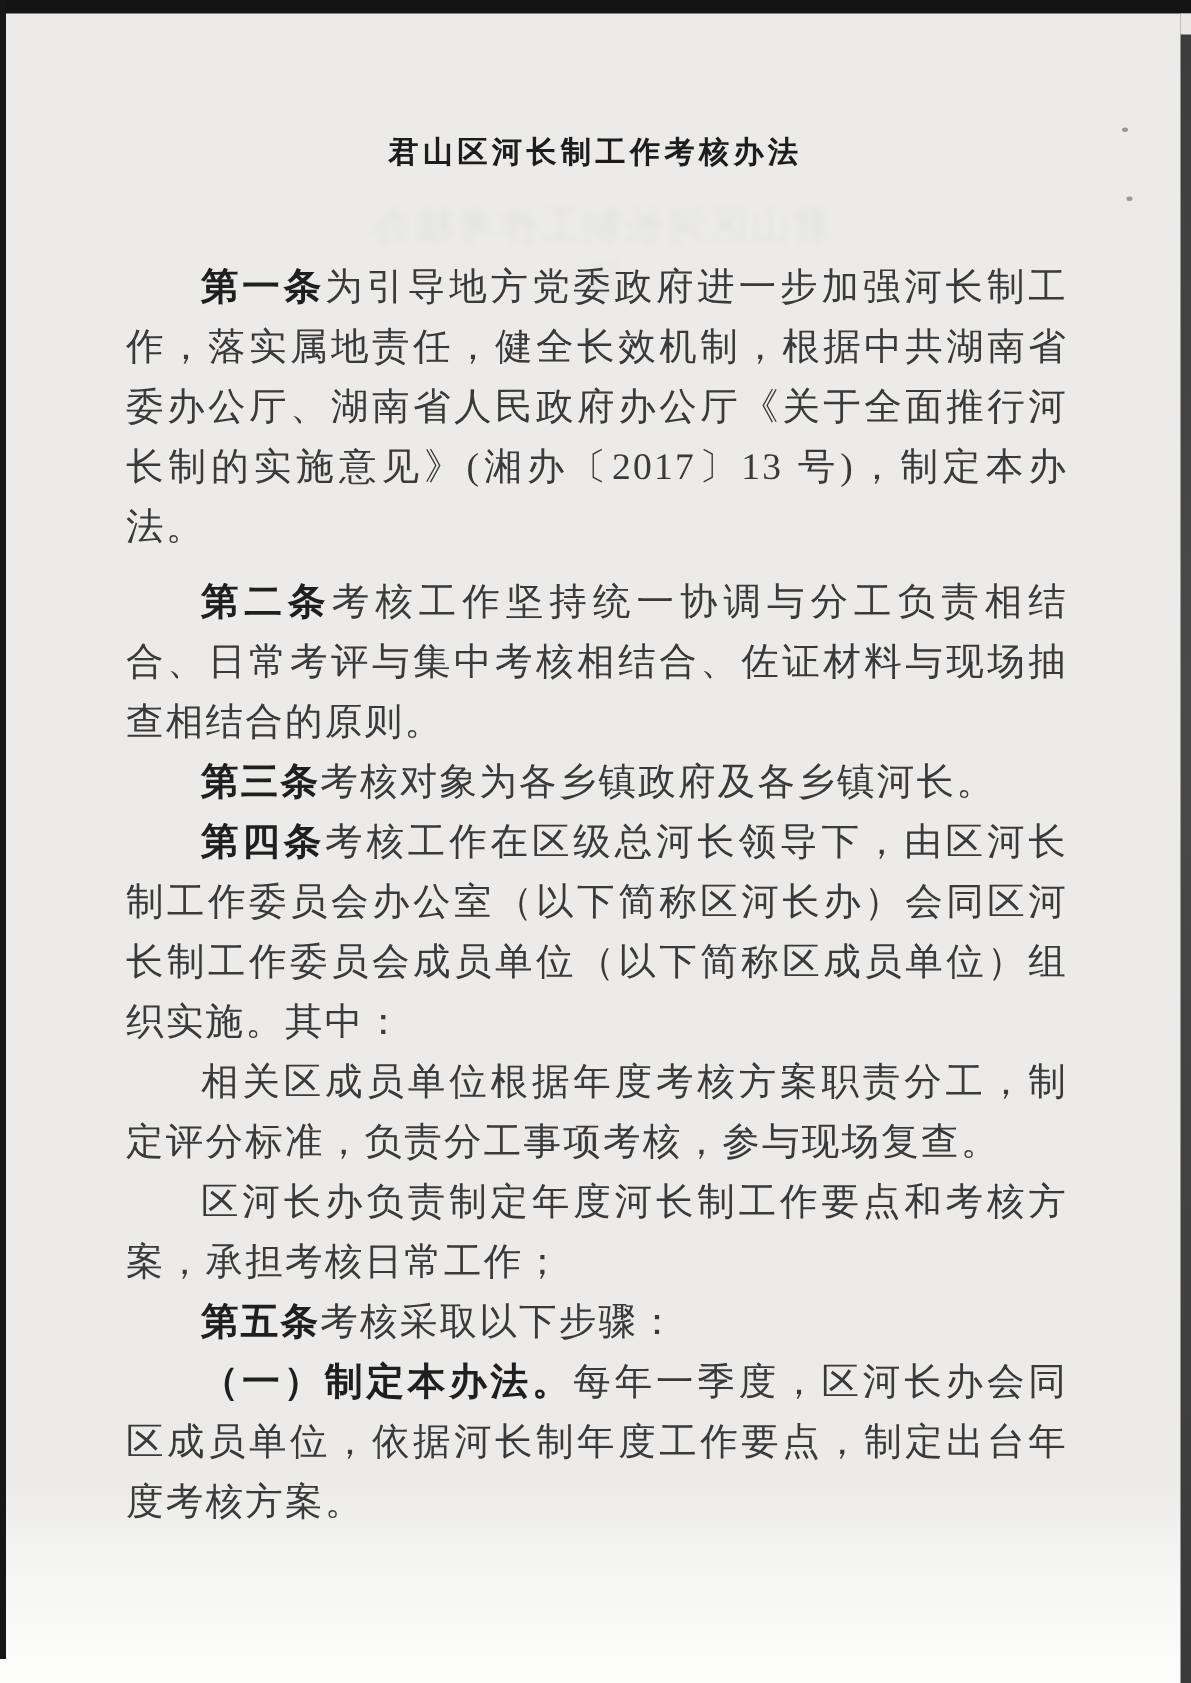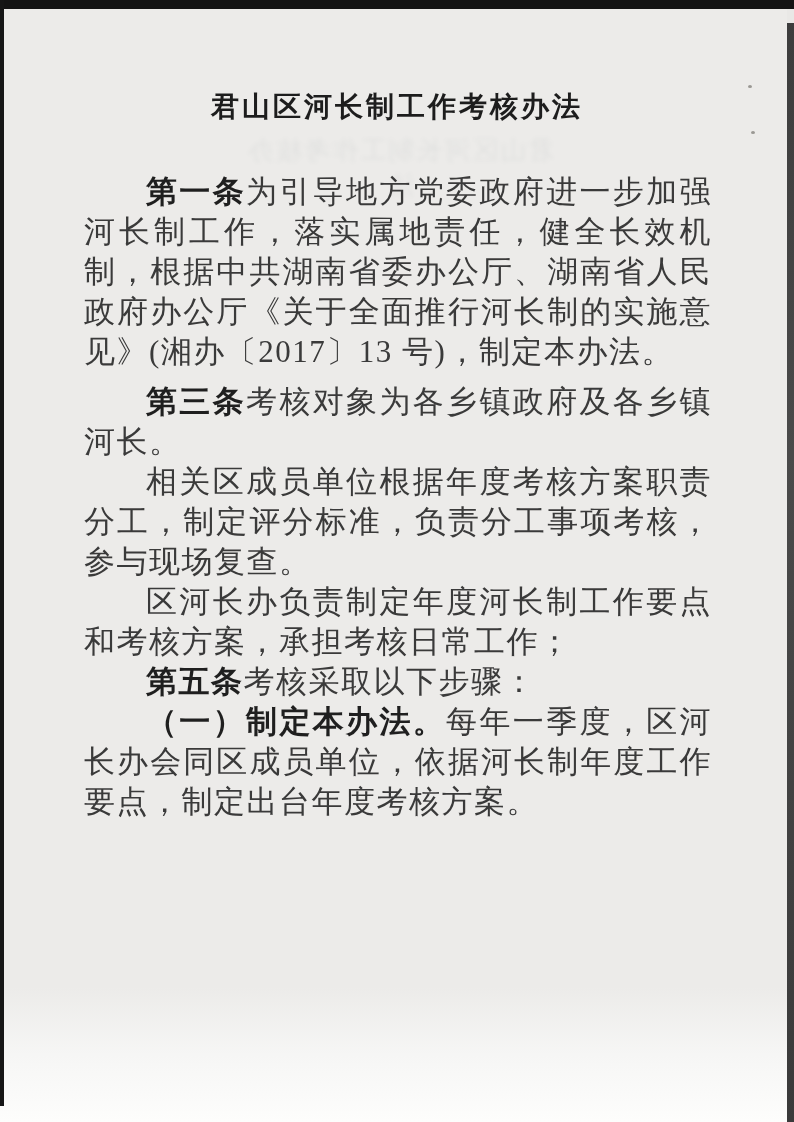--- a/index.html
+++ b/index.html
@@ -47,21 +47,21 @@
   .speck-1 { left: 748px; top: 85px;  width: 4px; height: 3px; }
   .speck-2 { left: 751px; top: 131px; width: 4px; height: 3px; }
 
   .doc-title {
     position: absolute;
     top: 88px; left: 0;
     width: 100%;
     text-align: center;
     font-family: "Liberation Sans", "DejaVu Sans", sans-serif;
     font-weight: bold;
-    font-size: 28px;
+    font-size: 20px;
     letter-spacing: 3px;
     color: #1d1d1d;
   }
   .ghost-text {
     position: absolute;
     top: 133px; left: 240px;
     width: 320px;
     transform: scaleX(-1);
     filter: blur(2px);
     opacity: 0.07;
@@ -72,21 +72,21 @@
     pointer-events: none;
   }
   .doc-body {
     position: absolute;
     top: 172px;
     left: 84px;
     width: 628px;
   }
   .doc-body p {
     margin: 0;
-    font-size: 31px;
+    font-size: 25px;
     line-height: 40px;
     letter-spacing: 1.5px;
     text-align: justify;
     text-indent: 2em;
     color: #3a3a3a;
   }
   .doc-body p.gap-after { margin-bottom: 10px; }
   .doc-body b {
     font-weight: bold;
     color: #1f1f1f;
@@ -103,21 +103,23 @@
   <div class="edge-right-notch"></div>
   <div class="speck speck-1"></div>
   <div class="speck speck-2"></div>
 
   <div class="doc-title">君山区河长制工作考核办法</div>
 
   <div class="ghost-text">君山区河长制工作考核办法</div>
 
   <div class="doc-body">
     <p class="gap-after"><b>第一条</b><span>为引导地方党委政府进一步加强河长制工作，落实属地责任，健全长效机制，根据中共湖南省委办公厅、湖南省人民政府办公厅《关于全面推行河长制的实施意见》(湘办〔2017〕13 号)，制定本办法。</span></p>
+    <p><b>第二条</b><span>考核工作坚持统一协调与分工负责相结合、日常考评与集中考核相结合、佐证材料与现场抽查相结合的原则。</span></p>
     <p><b>第三条</b><span>考核对象为各乡镇政府及各乡镇河长。</span></p>
+    <p><b>第四条</b><span>考核工作在区级总河长领导下，由区河长制工作委员会办公室（以下简称区河长办）会同区河长制工作委员会成员单位（以下简称区成员单位）组织实施。其中：</span></p>
     <p><b></b><span>相关区成员单位根据年度考核方案职责分工，制定评分标准，负责分工事项考核，参与现场复查。</span></p>
     <p><b></b><span>区河长办负责制定年度河长制工作要点和考核方案，承担考核日常工作；</span></p>
     <p><b>第五条</b><span>考核采取以下步骤：</span></p>
     <p><b>（一）制定本办法。</b><span>每年一季度，区河长办会同区成员单位，依据河长制年度工作要点，制定出台年度考核方案。</span></p>
 
   </div>
 
 </div>
 
 </body></html>

